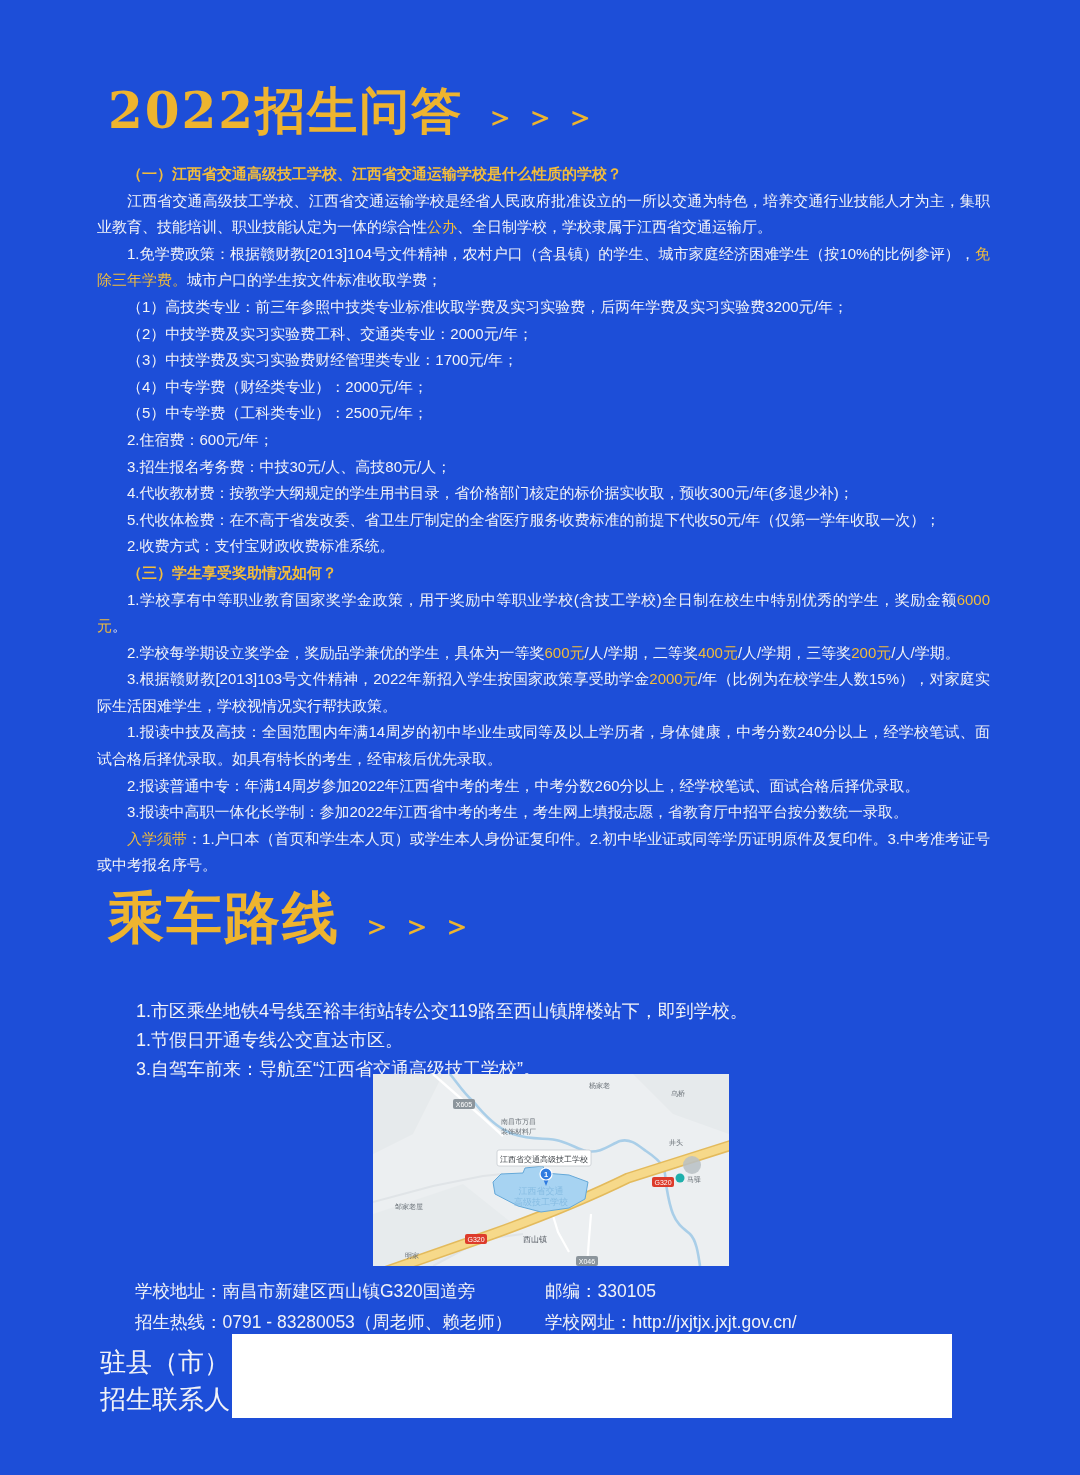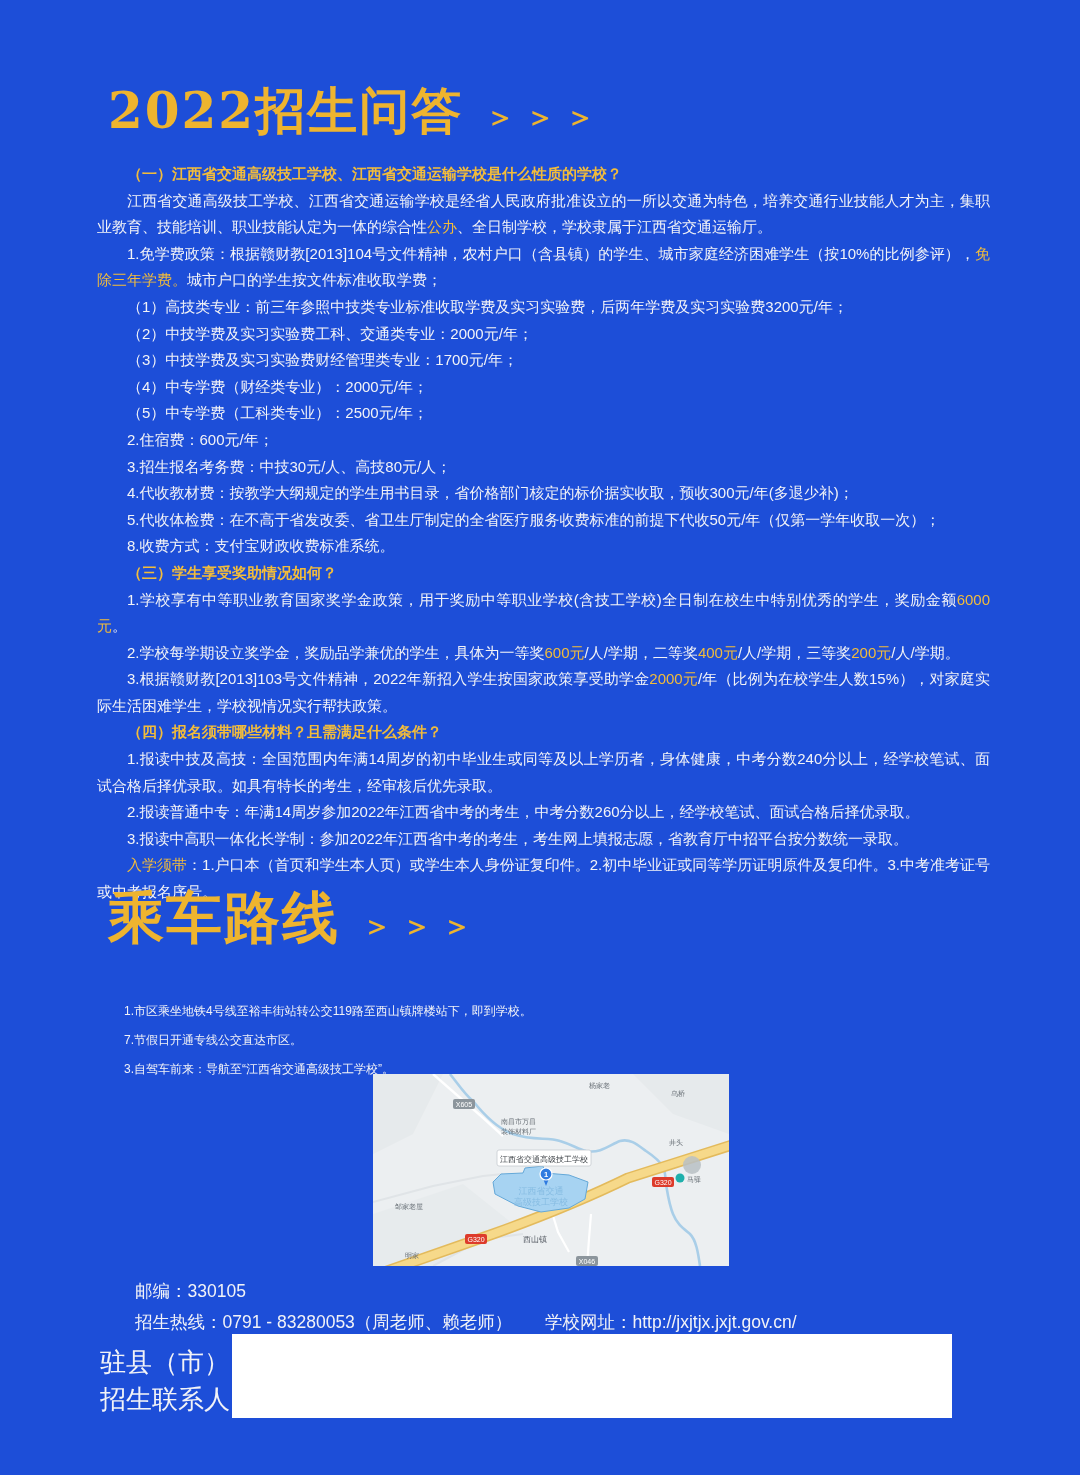--- a/index.html
+++ b/index.html
@@ -29,21 +29,21 @@
   .qa-body{
     position:absolute;left:97px;top:161px;width:893px;
     font-size:15px;line-height:26.6px;text-align:justify;
   }
   .qa-heading{color:#f2bc3b;font-weight:bold;text-indent:2em;}
   .qa-para{margin:0;text-indent:2em;}
   .accent{color:#f2bc3b;font-weight:normal;}
   
   .route-body{
     position:absolute;left:100px;top:997px;width:880px;
-    font-size:12px;line-height:29px;
+    font-size:18px;line-height:29px;
   }
   .route-body p{margin:0;text-indent:2em;}
   
   .map-wrap{position:absolute;left:373px;top:1074px;width:356px;height:192px;}
   
   .contact{position:absolute;left:135px;top:1276px;width:850px;font-size:17.5px;line-height:31px;}
   .contact-row{display:flex;}
   .contact-cell-a{width:410px;}
   .contact-cell-b{flex:1;}
   
@@ -66,40 +66,39 @@
       <p class="qa-para"><span>1.免学费政策：根据赣财教[2013]104号文件精神，农村户口（含县镇）的学生、城市家庭经济困难学生（按10%的比例参评），</span><span class="accent">免除三年学费。</span><span>城市户口的学生按文件标准收取学费；</span></p>
       <p class="qa-para"><span>（1）高技类专业：前三年参照中技类专业标准收取学费及实习实验费，后两年学费及实习实验费3200元/年；</span></p>
       <p class="qa-para"><span>（2）中技学费及实习实验费工科、交通类专业：2000元/年；</span></p>
       <p class="qa-para"><span>（3）中技学费及实习实验费财经管理类专业：1700元/年；</span></p>
       <p class="qa-para"><span>（4）中专学费（财经类专业）：2000元/年；</span></p>
       <p class="qa-para"><span>（5）中专学费（工科类专业）：2500元/年；</span></p>
       <p class="qa-para"><span>2.住宿费：600元/年；</span></p>
       <p class="qa-para"><span>3.招生报名考务费：中技30元/人、高技80元/人；</span></p>
       <p class="qa-para"><span>4.代收教材费：按教学大纲规定的学生用书目录，省价格部门核定的标价据实收取，预收300元/年(多退少补)；</span></p>
       <p class="qa-para"><span>5.代收体检费：在不高于省发改委、省卫生厅制定的全省医疗服务收费标准的前提下代收50元/年（仅第一学年收取一次）；</span></p>
-      <p class="qa-para"><span>8.收费方式：支付宝财政收费标准系统。</span></p>
+      <p class="qa-para"><span>2.收费方式：支付宝财政收费标准系统。</span></p>
       <div class="qa-heading">（三）学生享受奖助情况如何？</div>
       <p class="qa-para"><span>1.学校享有中等职业教育国家奖学金政策，用于奖励中等职业学校(含技工学校)全日制在校生中特别优秀的学生，奖励金额</span><span class="accent">6000元</span><span>。</span></p>
       <p class="qa-para"><span>2.学校每学期设立奖学金，奖励品学兼优的学生，具体为一等奖</span><span class="accent">600元</span><span>/人/学期，二等奖</span><span class="accent">400元</span><span>/人/学期，三等奖</span><span class="accent">200元</span><span>/人/学期。</span></p>
       <p class="qa-para"><span>3.根据赣财教[2013]103号文件精神，2022年新招入学生按国家政策享受助学金</span><span class="accent">2000元</span><span>/年（比例为在校学生人数15%），对家庭实际生活困难学生，学校视情况实行帮扶政策。</span></p>
-      <div class="qa-heading">（四）报名须带哪些材料？且需满足什么条件？</div>
       <p class="qa-para"><span>1.报读中技及高技：全国范围内年满14周岁的初中毕业生或同等及以上学历者，身体健康，中考分数240分以上，经学校笔试、面试合格后择优录取。如具有特长的考生，经审核后优先录取。</span></p>
       <p class="qa-para"><span>2.报读普通中专：年满14周岁参加2022年江西省中考的考生，中考分数260分以上，经学校笔试、面试合格后择优录取。</span></p>
       <p class="qa-para"><span>3.报读中高职一体化长学制：参加2022年江西省中考的考生，考生网上填报志愿，省教育厅中招平台按分数统一录取。</span></p>
       <p class="qa-para"><span class="accent">入学须带</span><span>：1.户口本（首页和学生本人页）或学生本人身份证复印件。2.初中毕业证或同等学历证明原件及复印件。3.中考准考证号或中考报名序号。</span></p>
     </div>
 
   <div class="big-title-row route-title-row">
     <span class="big-title">乘车路线</span>
     <span class="title-arrows">＞＞＞</span>
   </div>
 
   <div id="route-body" class="route-body">
       <p>1.市区乘坐地铁4号线至裕丰街站转公交119路至西山镇牌楼站下，即到学校。</p>
-      <p>7.节假日开通专线公交直达市区。</p>
+      <p>1.节假日开通专线公交直达市区。</p>
       <p>3.自驾车前来：导航至“江西省交通高级技工学校”。</p>
     </div>
 
   <div class="map-wrap">
     <svg width="356" height="192" viewBox="0 0 356 192" xmlns="http://www.w3.org/2000/svg">
       <rect x="0" y="0" width="356" height="192" fill="#eceff1"></rect>
 
       <polygon points="0,0 70,0 40,60 0,80" fill="#e6eaec"></polygon>
       <polygon points="260,0 356,0 356,60 300,40" fill="#e6eaec"></polygon>
       <polygon points="0,140 90,110 140,150 60,192 0,192" fill="#e7ebed"></polygon>
@@ -156,20 +155,21 @@
       <g>
         <path d="M173,112 L169,102 L177,102 Z" fill="#2f7be0"></path>
         <circle cx="173" cy="100" r="6" fill="#2f7be0" stroke="#ffffff" stroke-width="1.2"></circle>
         <text x="173" y="103" font-size="7.5" fill="#ffffff" text-anchor="middle" font-weight="bold">1</text>
       </g>
     </svg>
   </div>
 
   <div class="contact">
     <div class="contact-row">
+      <div class="contact-cell-a">学校地址：南昌市新建区西山镇G320国道旁</div>
       <div class="contact-cell-b">邮编：330105</div>
     </div>
     <div class="contact-row">
       <div class="contact-cell-a">招生热线：0791 - 83280053（周老师、赖老师）</div>
       <div class="contact-cell-b">学校网址：http://jxjtjx.jxjt.gov.cn/</div>
     </div>
   </div>
 
   <div class="footer-labels">
     <div>驻县（市）</div>

